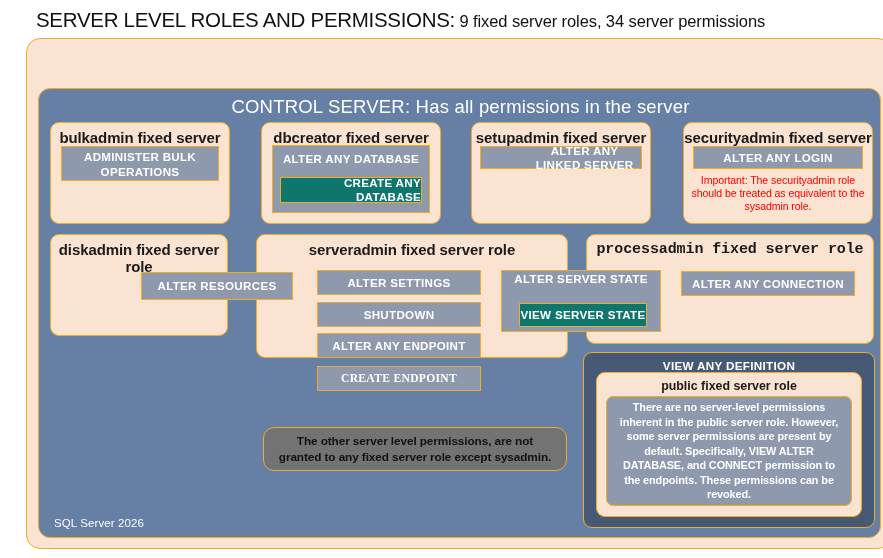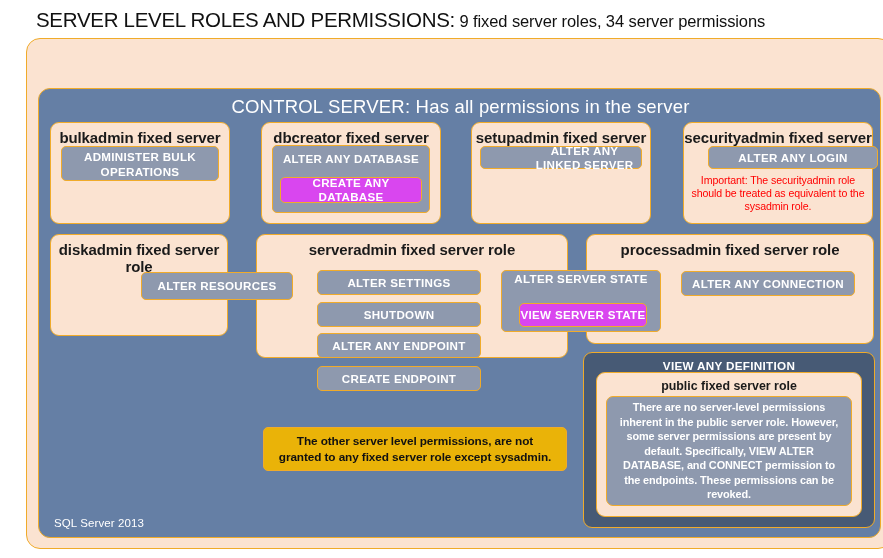--- a/index.html
+++ b/index.html
@@ -52,38 +52,38 @@
     border:1.5px solid #f0ab2a;border-radius:9px;box-sizing:border-box;
   }
   .role-card > .role-title{
     position:absolute;left:0;top:6px;width:100%;text-align:center;
     font-size:15px;font-weight:bold;color:#1a1a1a;letter-spacing:-.1px;
   }
 
   
   .pill{
     position:absolute;background:#8e99ae;
-    border:1.4px solid #f0ab2a;border-radius:5px;box-sizing:border-box;
+    border:1.4px solid #f0ab2a;border-radius:0;box-sizing:border-box;
     display:flex;align-items:center;justify-content:center;text-align:center;
     color:#ffffff;font-size:11.6px;font-weight:bold;letter-spacing:.3px;
     line-height:14px;
   }
-  .pill.dark{background:#d946ef;}
+  .pill.dark{background:#0f766e;text-align:right;}
   .pill.two-line{line-height:15px;}
 
   
   .warn-note{
     position:absolute;text-align:center;color:#ff0000;
     font-size:10.6px;font-weight:normal;line-height:13px;letter-spacing:-.1px;
   }
 
   
   .note-card{
-    position:absolute;background:#eab308;border:1.5px solid #f0ab2a;
-    border-radius:5px;box-sizing:border-box;
+    position:absolute;background:#737373;border:1.5px solid #f0ab2a;
+    border-radius:11px;box-sizing:border-box;
     display:flex;align-items:center;justify-content:center;text-align:center;
     color:#111111;font-size:11.8px;font-weight:bold;line-height:16px;
     padding:0 10px;letter-spacing:-.1px;
   }
 
   
   .viewdef-box{
     position:absolute;background:#475a75;border:1.5px solid #f0ab2a;
     border-radius:9px;box-sizing:border-box;
   }
@@ -115,21 +115,21 @@
   <div id="page-title">
     <span class="t-strong">SERVER LEVEL ROLES AND PERMISSIONS:</span><span class="t-rest"> 9 fixed server roles, 34 server permissions</span>
   </div>
 
   <div class="sysadmin-frame">
     <div class="sysadmin-title">sysadmin fixed server role</div>
   </div>
 
   <div class="control-panel">
     <div class="control-title">CONTROL SERVER: Has all permissions in the server</div>
-    <div class="footer-label">SQL Server 2013</div>
+    <div class="footer-label">SQL Server 2026</div>
   </div>
 
   <div class="role-card" style="left:32px;top:122px;width:180px;height:102px;">
     <div class="role-title">bulkadmin  fixed server role</div>
   </div>
   <div class="pill two-line" style="left:43px;top:146px;width:158px;height:35px;">ADMINISTER  BULK OPERATIONS</div>
 
   <div class="role-card" style="left:243px;top:122px;width:180px;height:102px;">
     <div class="role-title">dbcreator fixed server role</div>
   </div>
@@ -137,41 +137,41 @@
   <div class="pill dark" style="left:262px;top:177px;width:142px;height:26px;">CREATE  ANY DATABASE</div>
 
   <div class="role-card" style="left:453px;top:122px;width:180px;height:102px;">
     <div class="role-title">setupadmin fixed server role</div>
   </div>
   <div class="pill" style="left:462px;top:146px;width:162px;height:23px;padding-left:47px;">ALTER ANY LINKED SERVER</div>
 
   <div class="role-card" style="left:665px;top:122px;width:190px;height:102px;">
     <div class="role-title">securityadmin fixed server role</div>
   </div>
-  <div class="pill" style="left:690px;top:146px;width:170px;height:23px;">ALTER ANY LOGIN</div>
+  <div class="pill" style="left:675px;top:146px;width:170px;height:23px;">ALTER ANY LOGIN</div>
   <div class="warn-note" style="left:667px;top:174px;width:186px;">Important:  The securityadmin role should  be treated as equivalent to the  sysadmin role.</div>
 
   <div class="role-card" style="left:32px;top:234px;width:178px;height:102px;">
     <div class="role-title">diskadmin fixed server role</div>
   </div>
 
   <div class="role-card" style="left:238px;top:234px;width:312px;height:124px;">
     <div class="role-title">serveradmin fixed server role</div>
   </div>
 
-  <div class="role-card" style="left:568px;top:234px;width:288px;height:110px;">
+  <div class="role-card" style="left:568px;top:234px;width:288px;height:110px;font-family:Liberation Mono, monospace;">
     <div class="role-title">processadmin fixed server role</div>
   </div>
 
   <div class="pill" style="left:123px;top:272px;width:152px;height:28px;">ALTER RESOURCES</div>
 
   <div class="pill" style="left:299px;top:270px;width:164px;height:25px;">ALTER SETTINGS</div>
   <div class="pill" style="left:299px;top:302px;width:164px;height:25px;">SHUTDOWN</div>
   <div class="pill" style="left:299px;top:333px;width:164px;height:25px;">ALTER ANY ENDPOINT</div>
-  <div class="pill" style="left:299px;top:366px;width:164px;height:25px;">CREATE  ENDPOINT</div>
+  <div class="pill" style="left:299px;top:366px;width:164px;height:25px;font-family:Liberation Serif, serif;">CREATE  ENDPOINT</div>
 
   <div class="pill" style="left:483px;top:270px;width:160px;height:62px;align-items:flex-start;padding-top:1px;">ALTER SERVER STATE</div>
   <div class="pill dark" style="left:501px;top:303px;width:128px;height:24px;">VIEW SERVER STATE</div>
 
   <div class="pill" style="left:663px;top:271px;width:174px;height:25px;">ALTER ANY CONNECTION</div>
 
   <div class="viewdef-box" style="left:565px;top:352px;width:292px;height:176px;">
     <div class="viewdef-title">VIEW ANY DEFINITION</div>
   </div>
   <div class="public-card" style="left:578px;top:372px;width:266px;height:145px;">

